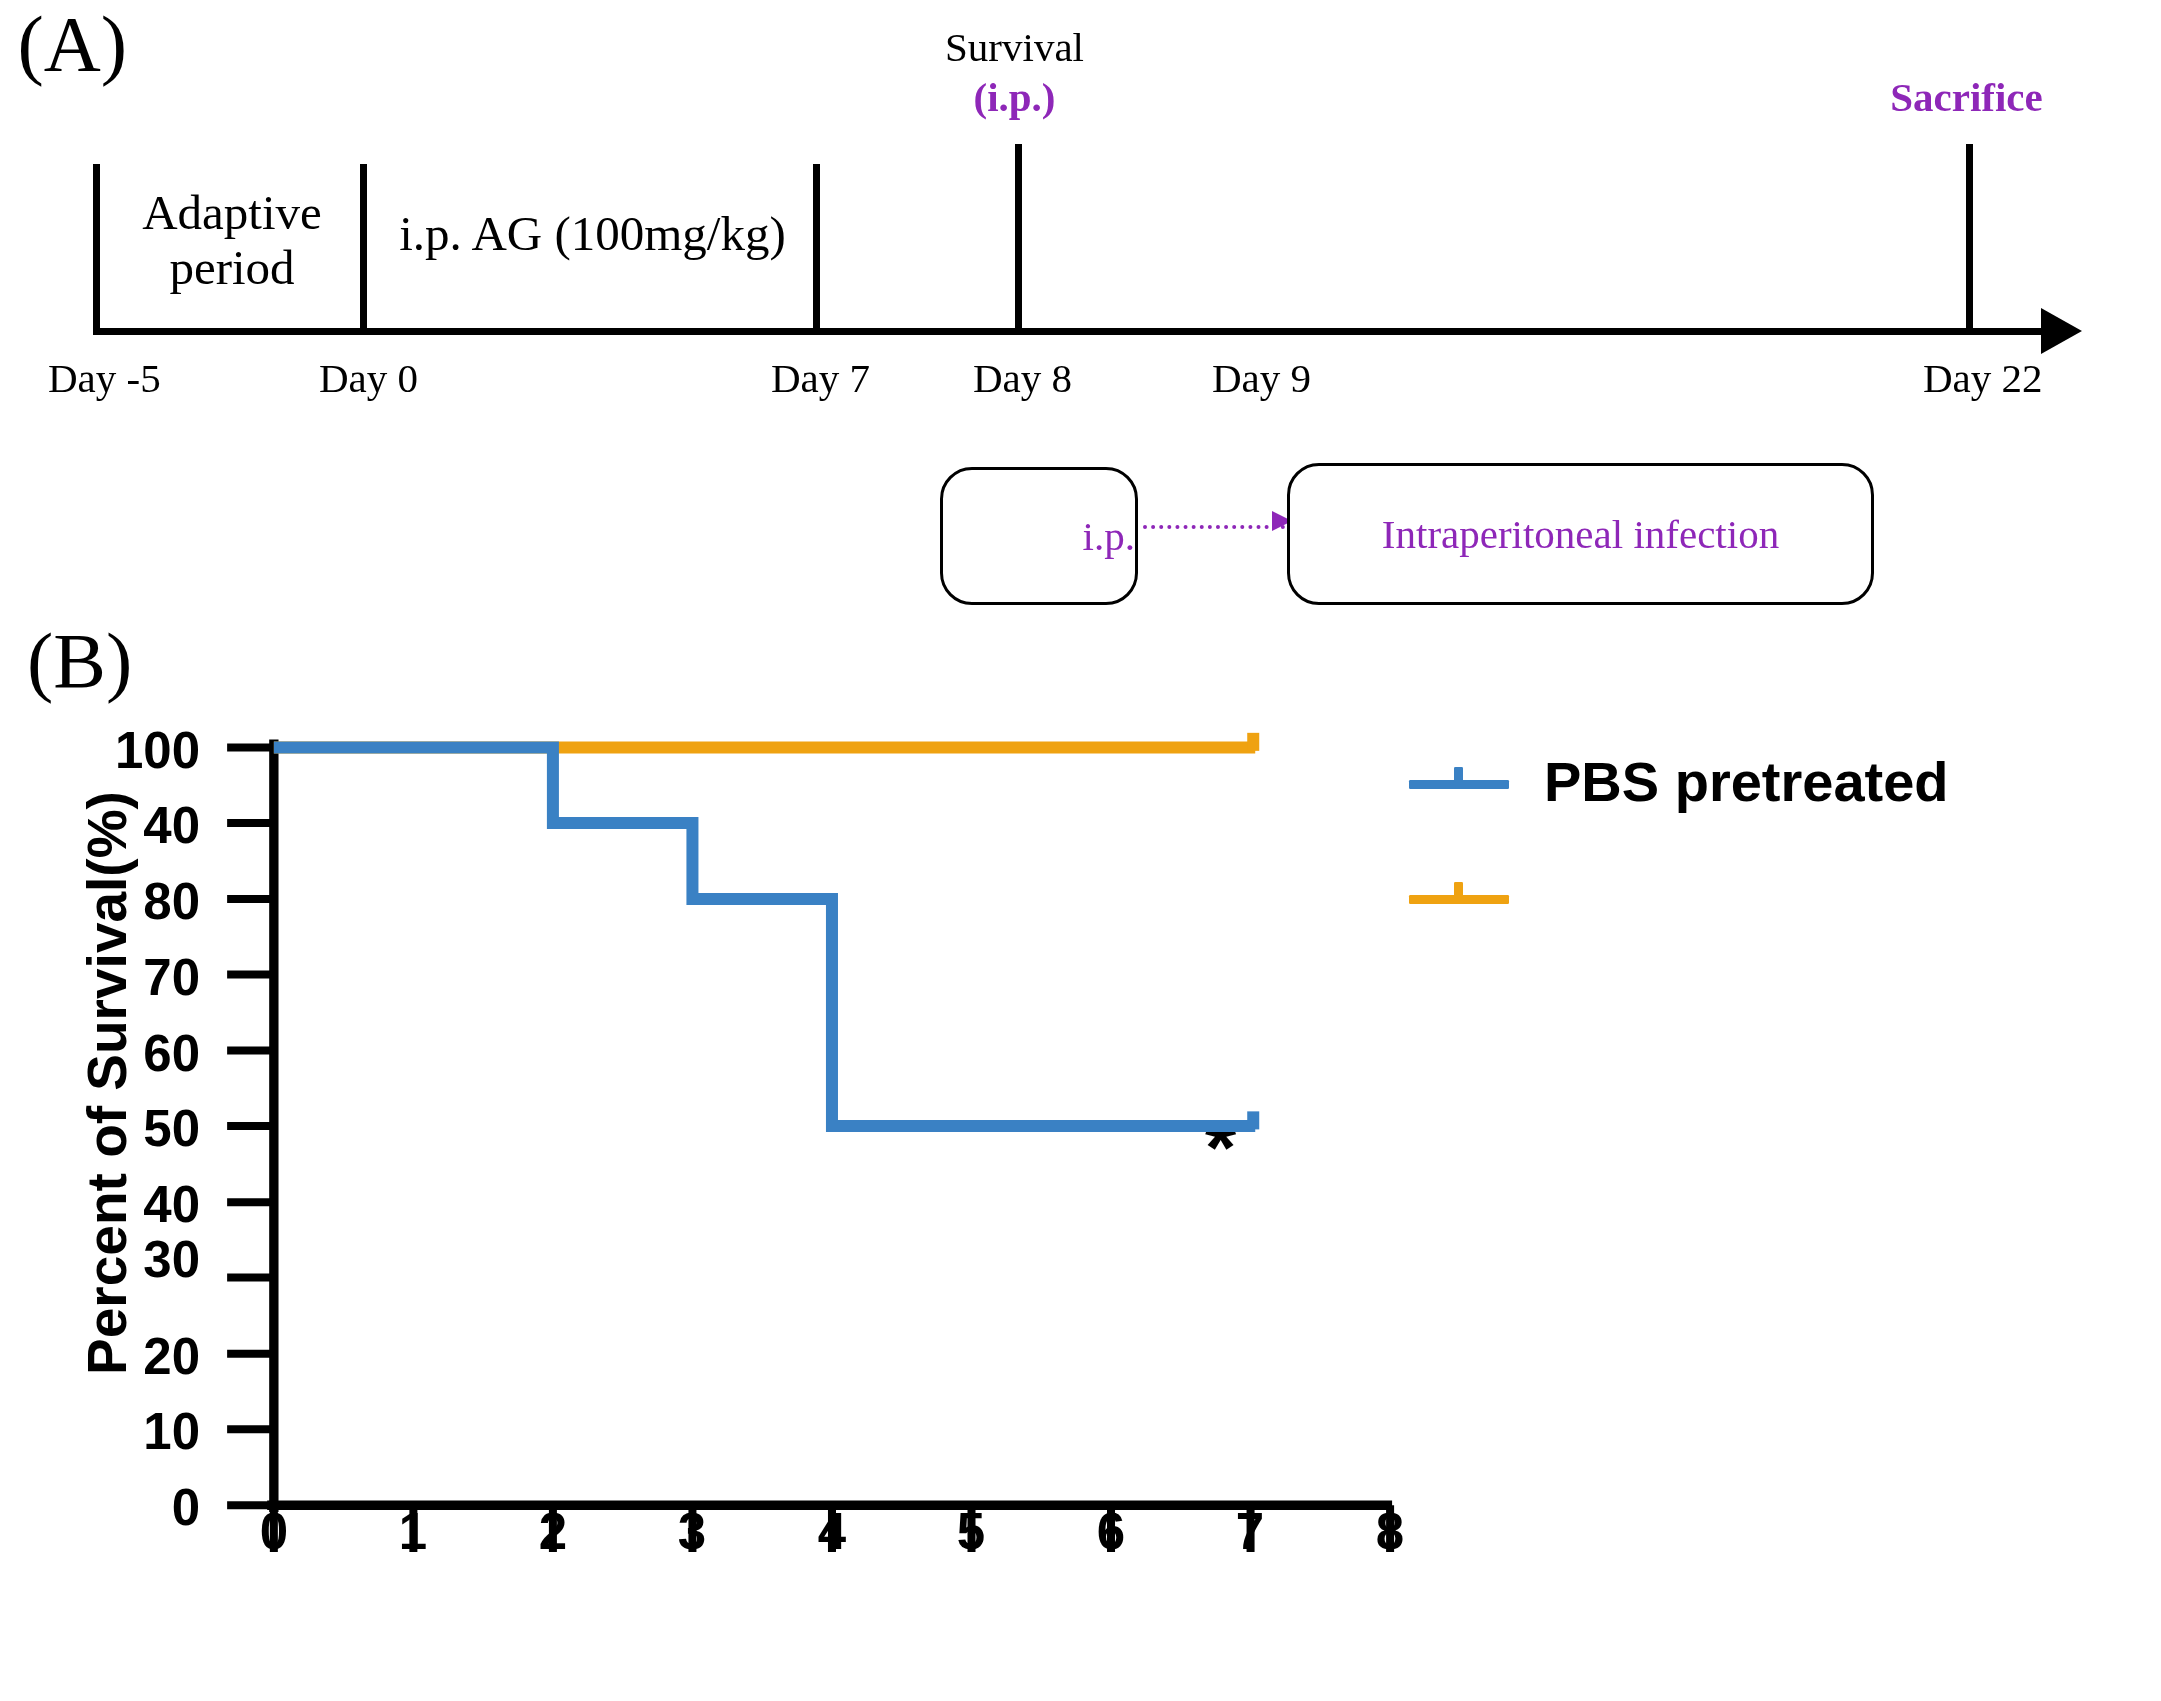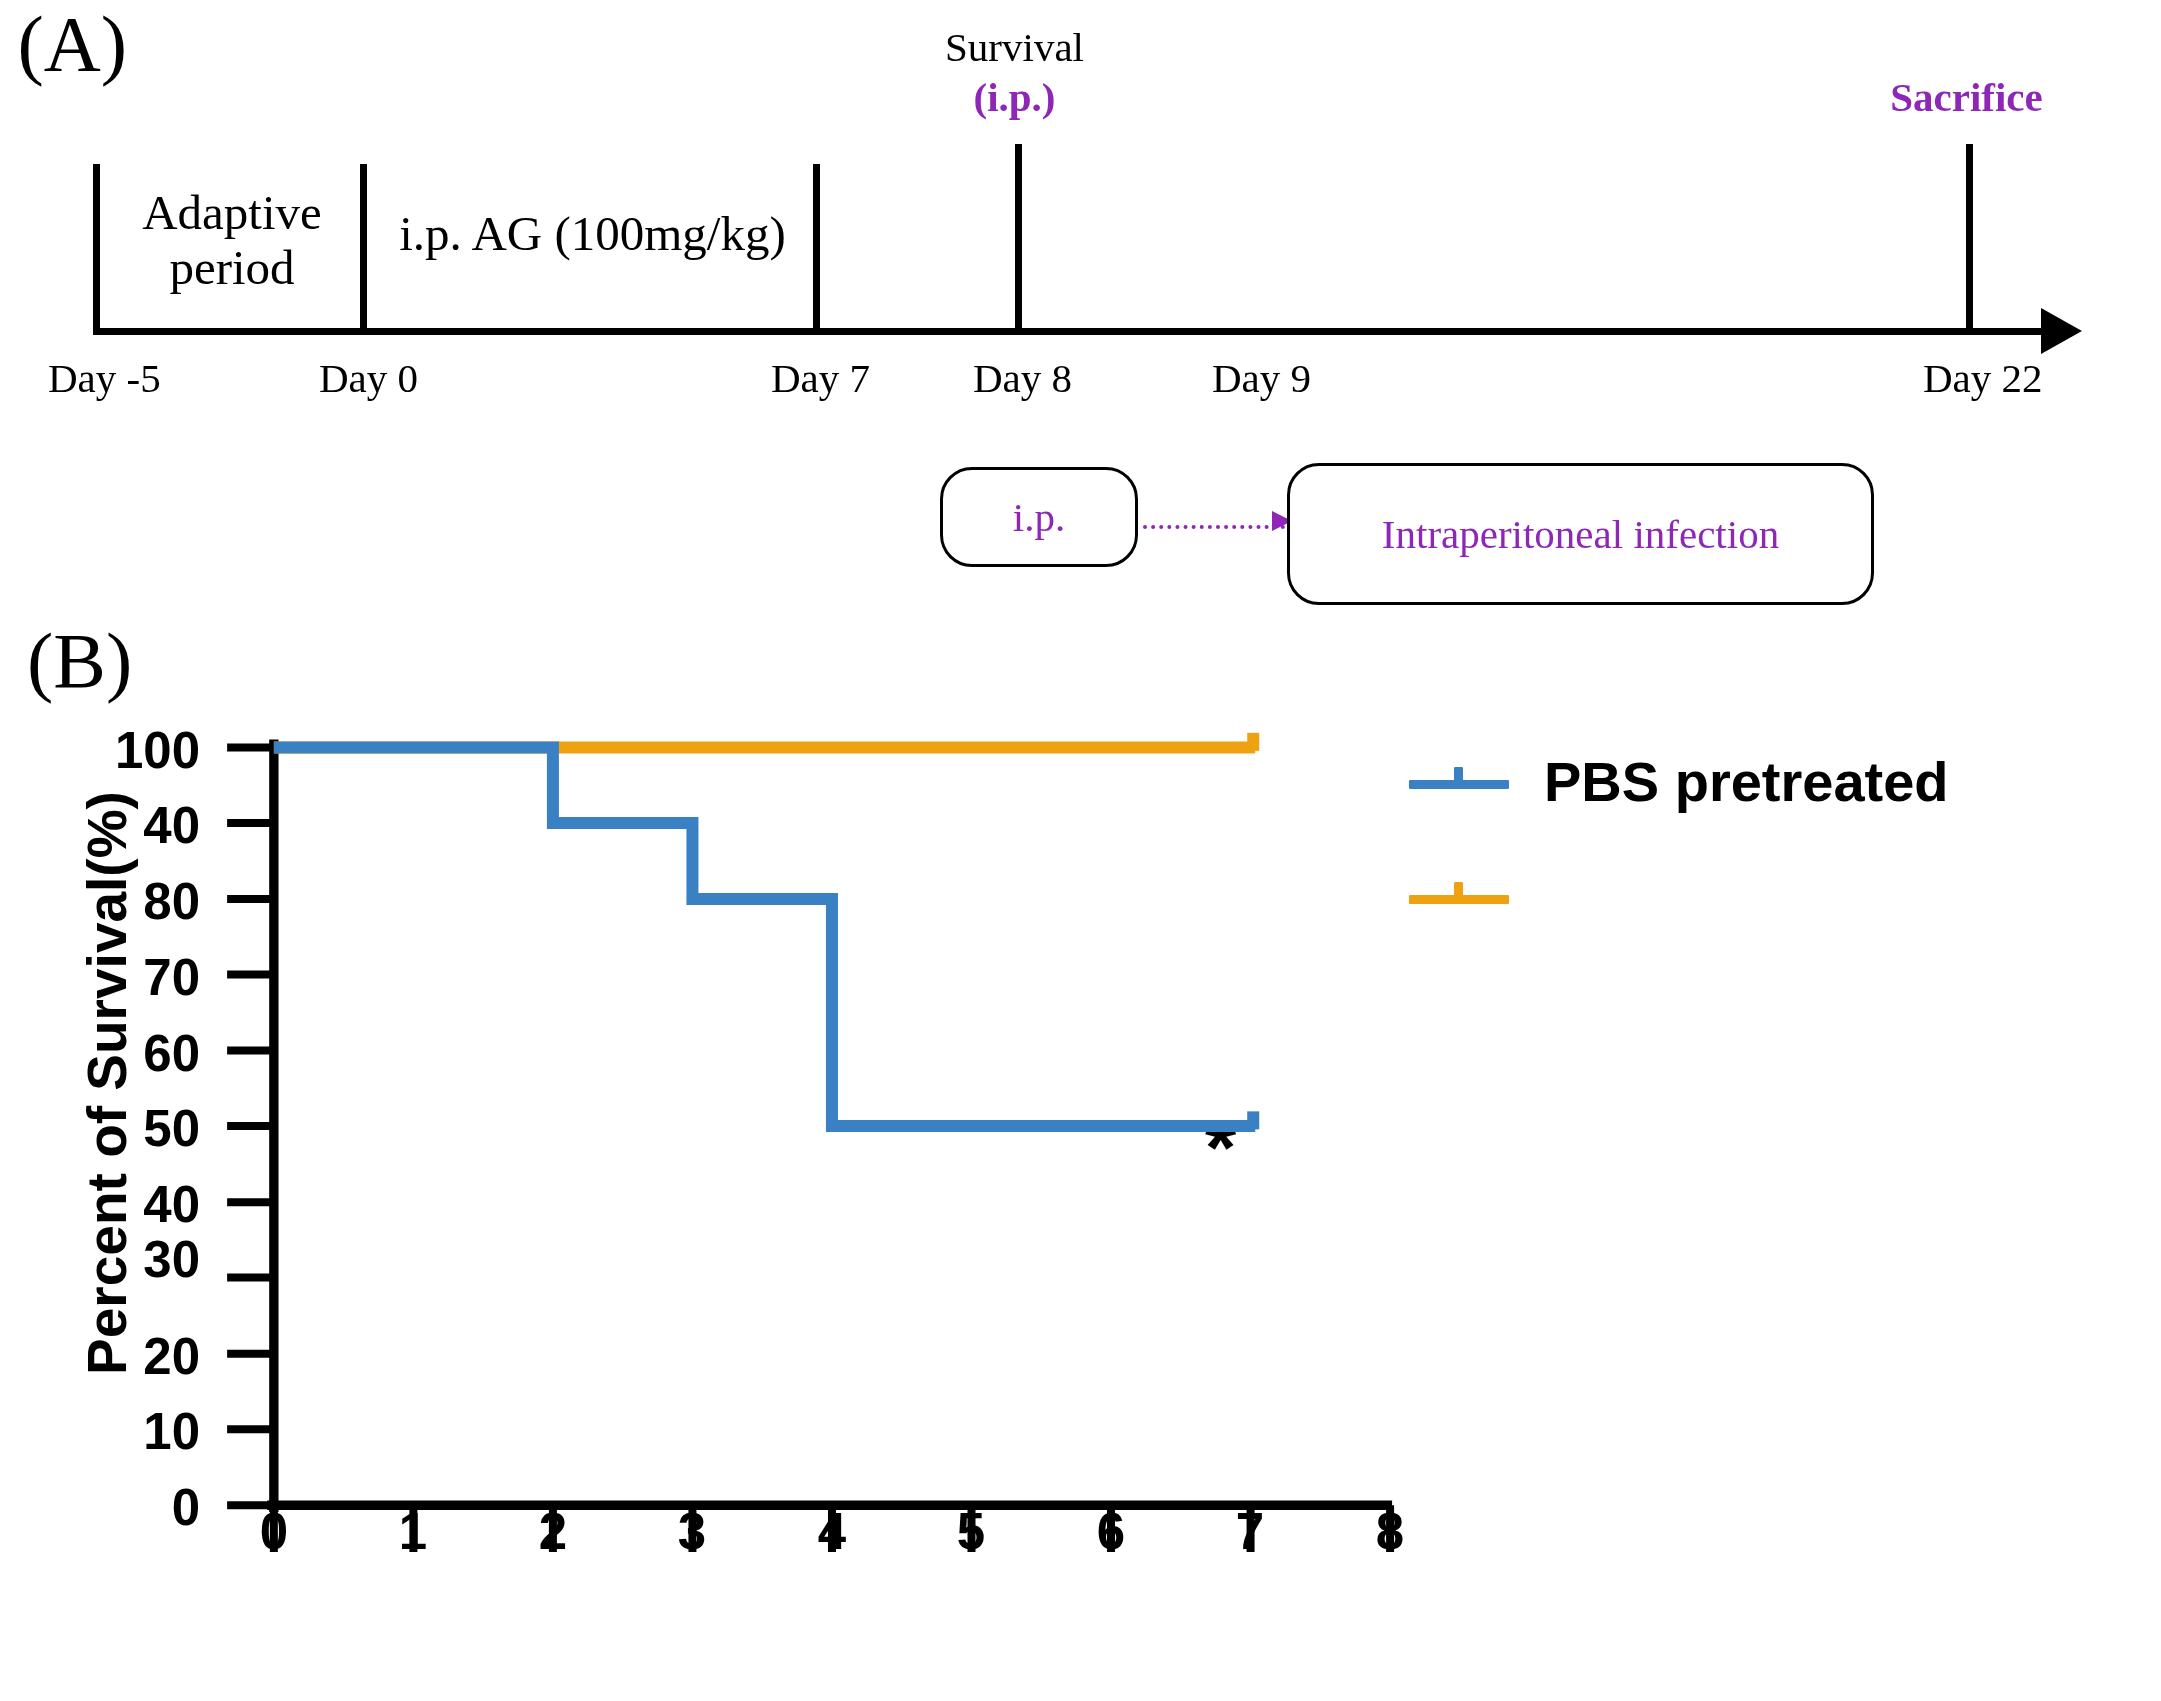--- a/index.html
+++ b/index.html
@@ -90,21 +90,21 @@
     align-items: center;
     justify-content: center;
     box-sizing: border-box;
   }
   .key-box span {
     font-family: "Liberation Serif", serif;
     font-size: 41px;
     color: #8e27b8;
     white-space: nowrap;
   }
-  #key-box-ip { left: 940px; top: 23.4px; width: 198px; height: 100px; }
+  #key-box-ip { left: 940px; top: 23.4px; width: 198px; height: 138px; justify-content: flex-end; }
   #key-box-infection { left: 1287px; top: 18.7px; width: 587px; height: 142px; }
   #key-arrow {
     position: absolute;
     left: 1143px;
     top: 81px;
     width: 142px;
     height: 4px;
     border-top: 4px dotted #8e27b8;
   }
   #key-arrow-head {

